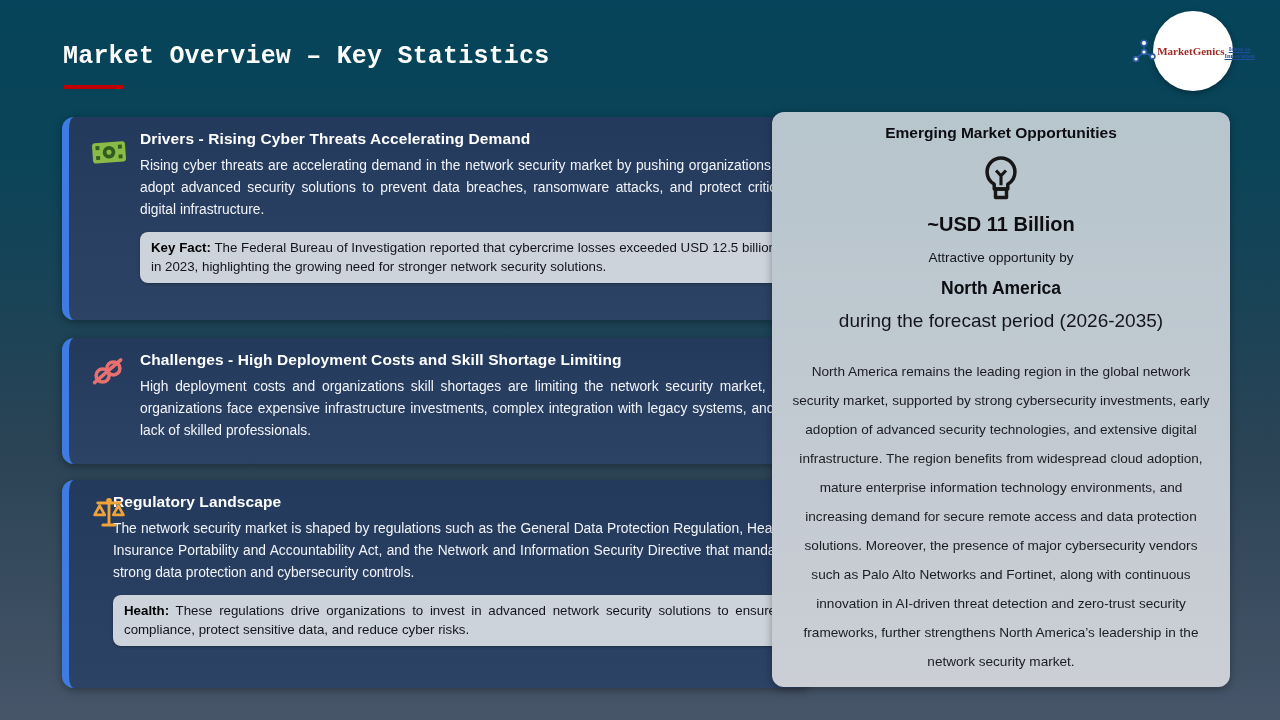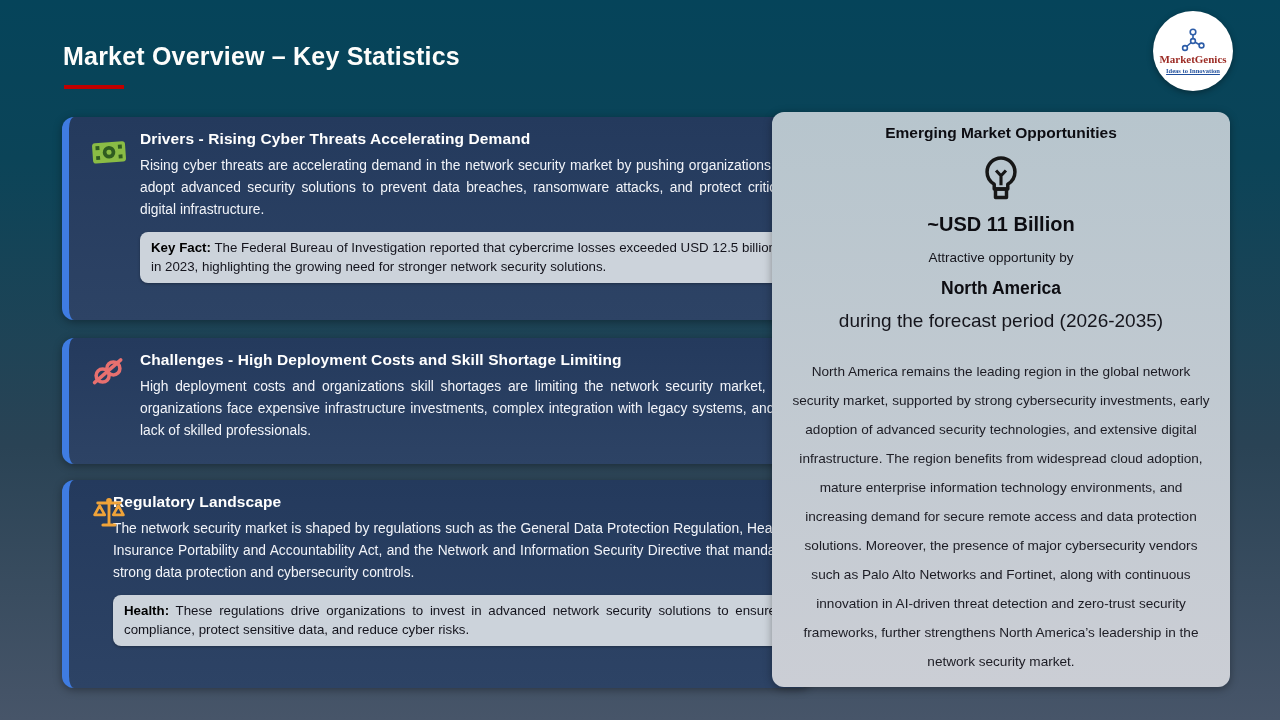--- a/index.html
+++ b/index.html
@@ -4,30 +4,30 @@
 <style>
   html,body{margin:0;padding:0;}
   .slide{
     position:relative;width:1280px;height:720px;overflow:hidden;
     font-family:"Liberation Sans",sans-serif;
     background:linear-gradient(180deg,#05445a 0%,#0b4458 22%,#2a4355 62%,#475569 100%);
   }
   
   .title{
     position:absolute;left:63px;top:42px;margin:0;
-    font-size:25px;font-weight:bold;color:#fdfdfb;letter-spacing:.2px;
+    font-size:25px;font-weight:bold;color:#fdfdfb;letter-spacing:.2px;font-family:Liberation Mono, monospace;
   }
   .title-underline{
     position:absolute;left:64px;top:85px;width:60px;height:4px;background:#c00000;
   }
   
   .logo{
     position:absolute;left:1153px;top:11px;width:80px;height:80px;border-radius:50%;
     background:#ffffff;box-shadow:0 2px 6px rgba(0,0,0,.35);
-    display:flex;flex-direction:column;align-items:center;justify-content:center;text-align:center;
+    display:flex;flex-direction:row;align-items:center;justify-content:center;text-align:center;
   }
   .logo svg{display:block;margin-bottom:1px;}
   .logo-name{font-family:"Liberation Serif",serif;font-weight:bold;font-size:11px;color:#9c2b24;line-height:1.1;}
   .logo-tagline{font-family:"Liberation Serif",serif;font-weight:bold;font-size:6.5px;color:#1f4e9c;text-decoration:underline;margin-top:1px;}
   
   .card{
     position:absolute;left:62px;width:749px;box-sizing:border-box;
     background:linear-gradient(180deg,#243a5d,#2d4365);
     border-left:7px solid #3f7ce2;border-radius:12px;
     box-shadow:0 2px 8px rgba(0,0,0,.35);

